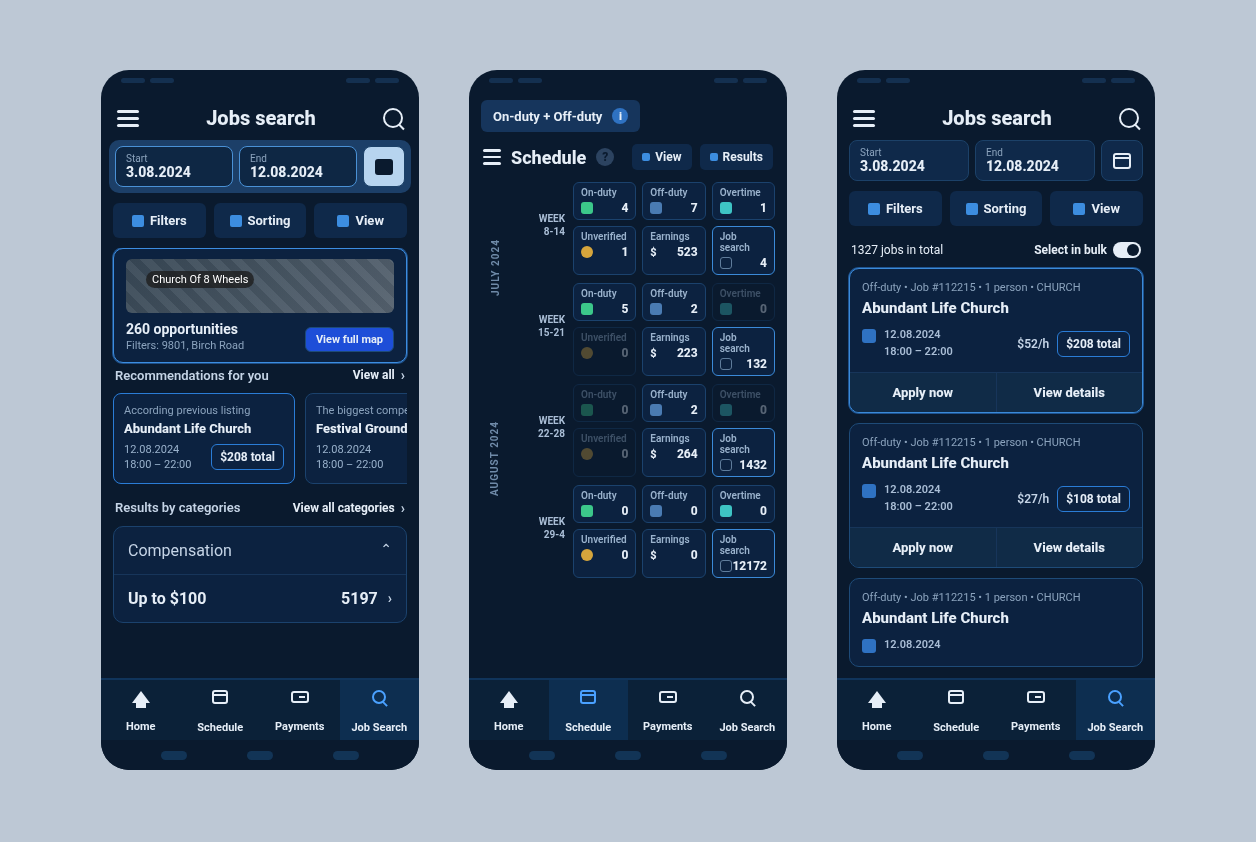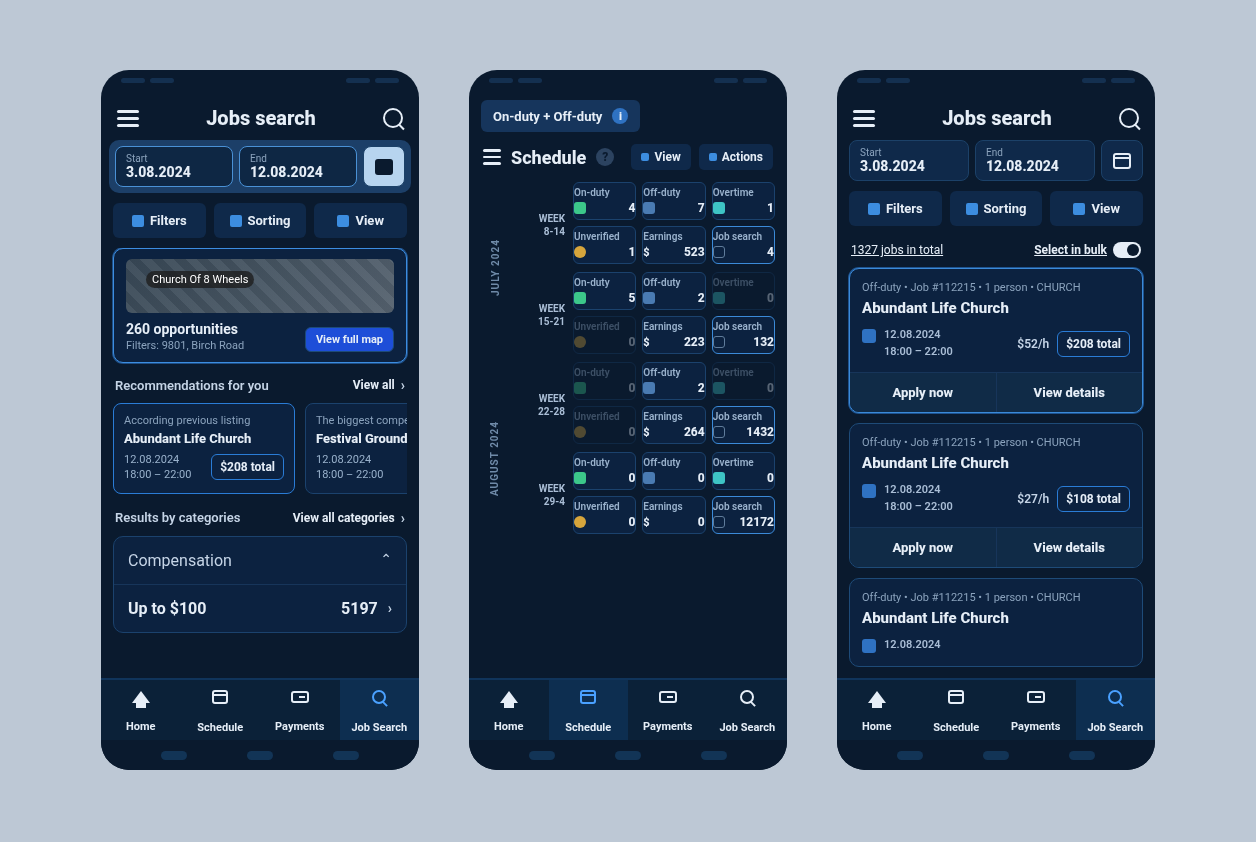--- a/index.html
+++ b/index.html
@@ -69,21 +69,21 @@
   .pill {
     flex:1; display:flex; align-items:center; justify-content:center; gap:6px;
     background:#0f294a; padding:10px 0; border-radius:6px;
     font-size:13px; font-weight:700;
   }
   .fico { width:12px; height:12px; background:#3c8de0; border-radius:2px; }
 
   .content { flex:1; overflow:hidden; padding: 0 12px; }
   .card {
     background:#0c2240; border:1px solid #1b426d; border-radius:10px;
-    padding:10px 12px; margin-bottom:10px;
+    padding:10px 12px; 
   }
   .card.highlight { border-color:#3c8de0; box-shadow: 0 0 0 1px #1f4f86; }
 
   .map-thumb {
     height:54px; background:linear-gradient(135deg,#384856,#55626f);
     border-radius:6px; margin-bottom:8px; position:relative;
     overflow:hidden;
   }
   .map-thumb::before { content:""; position:absolute; inset:0;
     background: repeating-linear-gradient(45deg, rgba(255,255,255,0.05) 0 8px, rgba(0,0,0,0.05) 8px 16px); }
@@ -175,40 +175,40 @@
 
   .sched-body { flex:1; display:flex; overflow:hidden; padding:0 12px 0 0; }
   .sched-sidebar { width:52px; display:flex; flex-direction:column; align-items:center;
     color:#6f8aa8; font-size:10px; font-weight:700; padding-top: 30px; }
   .month-label { transform:rotate(-90deg); white-space:nowrap; letter-spacing:1px; margin-top:50px; margin-bottom: 60px;}
   .sched-main { flex:1; display:flex; flex-direction:column; gap:8px; }
   .week-block { display:flex; gap:8px; }
   .week-label { width:44px; color:#aabed6; font-size:10px; font-weight:700; text-align:right; padding-top:30px; line-height:1.3; }
   .stat-grid { flex:1; display:grid; grid-template-columns:repeat(3,1fr); gap:6px; }
   .stat {
-    border:1px solid #1b426d; border-radius:6px; padding:4px 0;
+    border:1px solid #1b426d; border-radius:6px; padding:4px 7px;
     display:flex; flex-direction:column; gap:3px; background:#0c2240;
   }
   .stat.faded { opacity:0.35; background:transparent; border-color:#1b426d; }
   .stat.hi { border-color:#3b8ad8; }
   .stat .stl { font-size:10px; color:#9ab2cc; font-weight:600; }
   .stat .str { display:flex; justify-content:space-between; align-items:center; }
   .stat .sic { width:12px; height:12px; border-radius:3px; }
   .sic.green { background:#3cc78a; }
   .sic.blue { background:#4a7bb2; }
   .sic.teal { background:#3ec4c4; }
   .sic.yel { background:#d6a53c; border-radius:50%; }
   .sic.dol { color:#e6eef7; width:auto; height:auto; font-weight:800; font-size:11px; background:none; }
   .sic.box { border:1px solid #5f7c9b; background:none; }
   .stat .sv { font-size:12px; font-weight:800; }
 
   
   .total-row {
     display:flex; justify-content:space-between; align-items:center;
-    padding:6px 2px 10px 2px; font-size:12px;text-decoration:underline;
+    padding:6px 2px 10px 2px; font-size:12px;
   }
   .toggle { width:28px; height:16px; background:#e6eef7; border-radius:10px; position:relative; }
   .toggle::after { content:""; position:absolute; width:12px; height:12px; background:#0a1a2e; border-radius:50%; right:2px; top:2px; }
   .bulk-r { display:flex; align-items:center; gap:6px; font-weight:700; }
 
   .job-card { background:#0c2240; border:1px solid #1e4b78; border-radius:10px; margin-bottom:10px; overflow:hidden; }
   .job-card.hi { border-color:#3b8ad8; box-shadow:0 0 0 1px #1f5490; }
   .jc-body { padding:12px; }
   .jc-meta { font-size:11px; color:#8ba3bd; }
   .jc-title { font-size:15px; font-weight:800; margin:5px 0 10px 0; }
@@ -398,21 +398,21 @@
       <div class="sched-title">Schedule</div>
       <div class="help-c">?</div>
     </div>
     <div class="sched-pills">
       <div class="sched-pill">
           <div class="dot"></div>
           <span>View</span>
         </div>
       <div class="sched-pill">
           <div class="dot"></div>
-          <span>Actions</span>
+          <span>Results</span>
         </div>
     </div>
   </div>
 
   <div class="sched-body">
     <div class="sched-sidebar">
       <div class="month-label">JULY   2024</div>
       <div class="month-label" style="margin-top:120px;">AUGUST   2024</div>
     </div>
     <div class="sched-main" id="sched-main">

